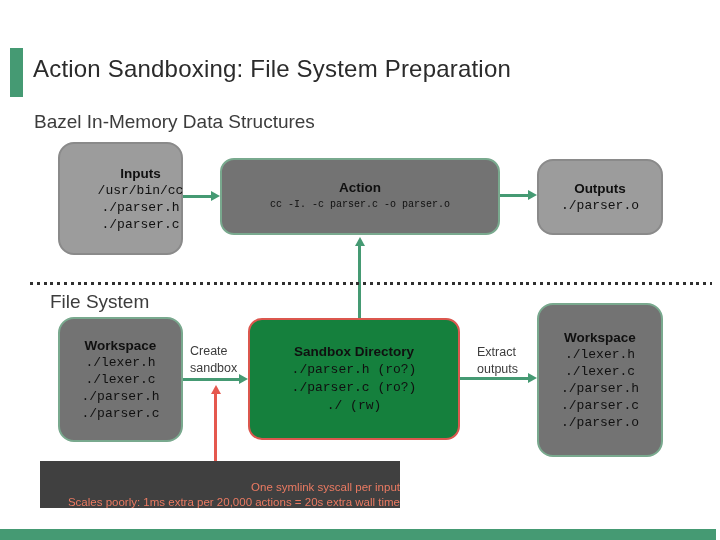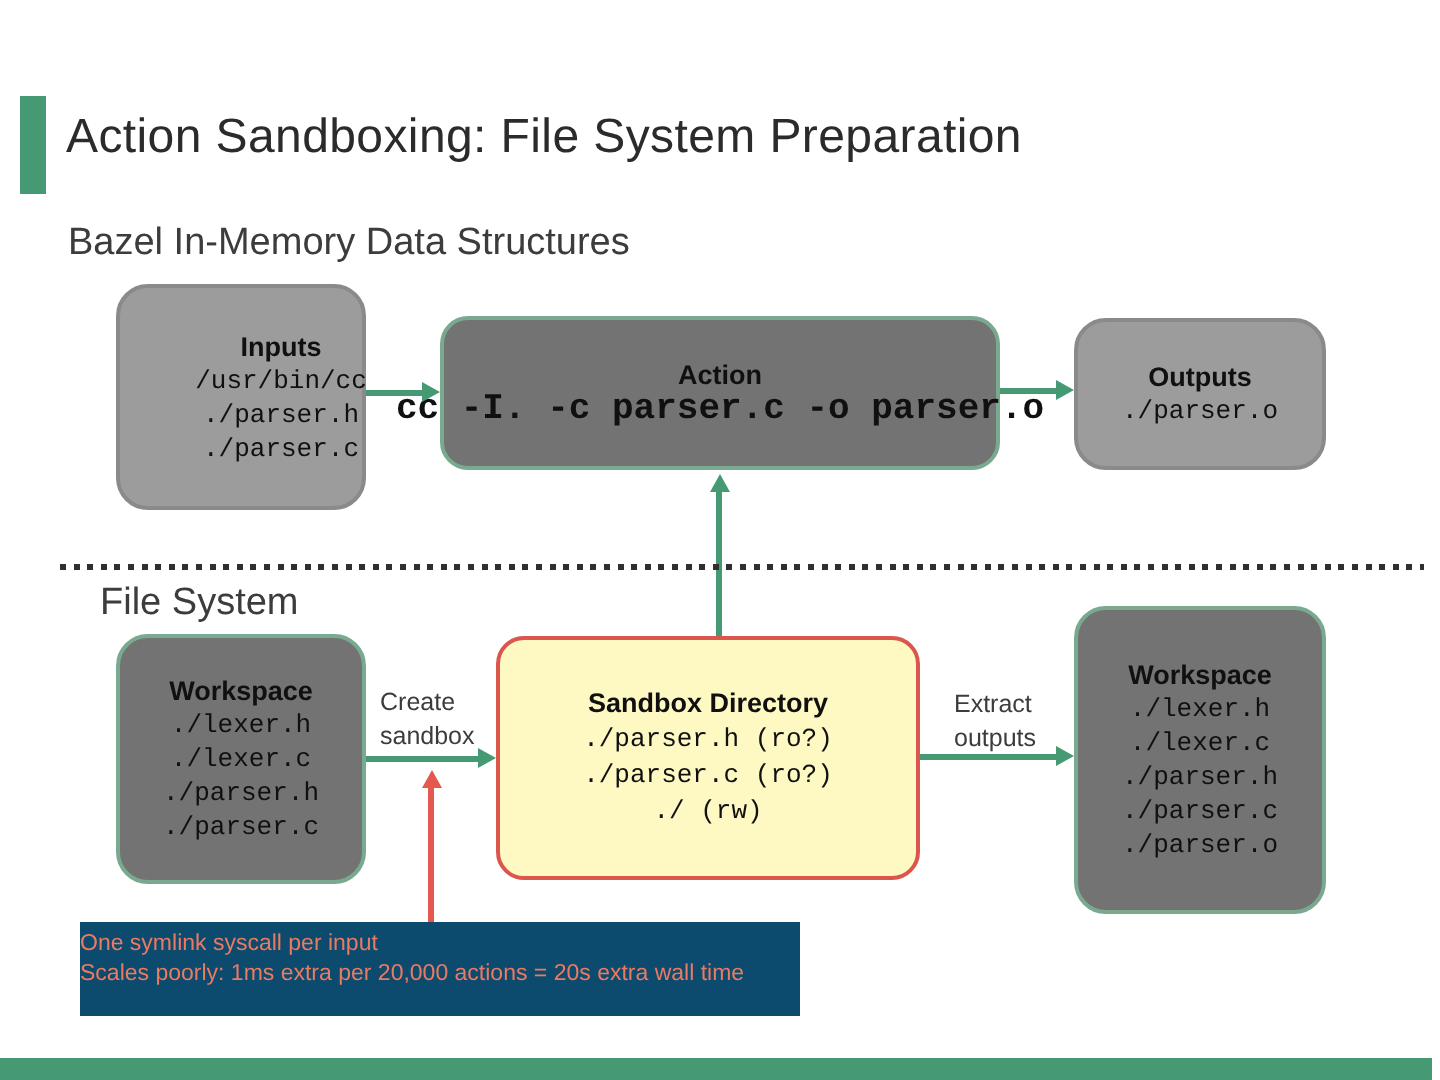--- a/index.html
+++ b/index.html
@@ -19,25 +19,25 @@
   .fs-label { left:38px; top:291px;margin-left:12px; }
 
   
   .node {
     position:absolute; box-sizing:border-box; border-radius:16px;
     display:flex; flex-direction:column; align-items:center; justify-content:center;
     text-align:center;
   }
   .node-gray  { background:#9C9C9C; border:2px solid #8A8A8A; }
   .node-green { background:#737373; border:2px solid #79A98E; }
-  .node-red   { background:#fef9c3; border:2px solid #DB574E; }
+  .node-red   { background:#15803d; border:2px solid #DB574E; }
   .node-title { font-size:13.5px; font-weight:bold; color:#101010; line-height:17px; }
   .node-line  { font-family:"Liberation Mono","DejaVu Sans Mono",monospace; font-size:13px; line-height:17px; color:#101010; white-space:pre; }
   .node-sandbox .node-title, .node-sandbox .node-line { line-height:18px; }
-  .node-action .node-line { font-size:18px; line-height:18px;font-weight:bold; }
+  .node-action .node-line { font-size:10px; line-height:18px; }
 
   #node-inputs         { left:58px;  top:142px; width:125px; height:113px;padding-left:40px; }
   #node-action         { left:220px; top:158px; width:280px; height:77px;  border-radius:14px; }
   #node-outputs        { left:537px; top:159px; width:126px; height:76px; }
   #node-workspace-pre  { left:58px;  top:317px; width:125px; height:125px; }
   #node-sandbox        { left:248px; top:318px; width:212px; height:122px; border-radius:14px; }
   #node-workspace-post { left:537px; top:303px; width:126px; height:154px; }
 
   
   .h-shaft { position:absolute; height:3px; background:#459A73; }
@@ -56,22 +56,22 @@
 
   
   .dotted-divider {
     position:absolute; left:30px; top:282px; width:682px; height:3px;
     background:repeating-linear-gradient(90deg,#2f2f2f 0 3px,transparent 3px 6.8px);
   }
 
   
   .note-box {
     position:absolute; left:40px; top:461px; width:360px; height:47px;
-    background:#0c4a6e; box-sizing:border-box; padding-top:4px;
-    text-align:left; font-size:11.5px; color:#EB7A62; line-height:15px;
+    background:#404040; box-sizing:border-box; padding-top:19px;
+    text-align:right; font-size:11.5px; color:#EB7A62; line-height:15px;
   }
 
   
   .footer-bar { position:absolute; left:0; top:529px; width:720px; height:11px; background:#459A73; }
 </style>
 </head>
 <body>
 
 <div class="slide">
 

